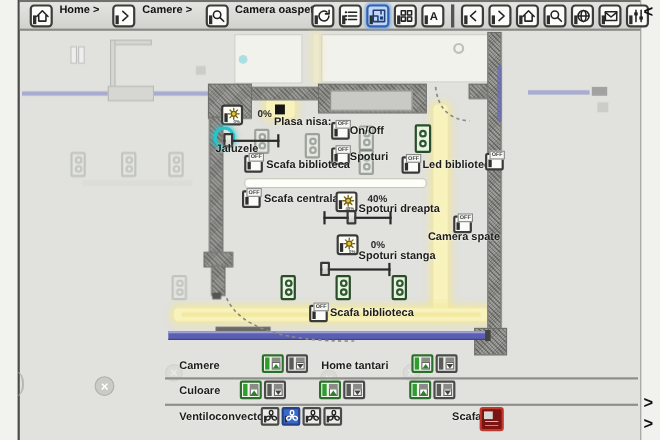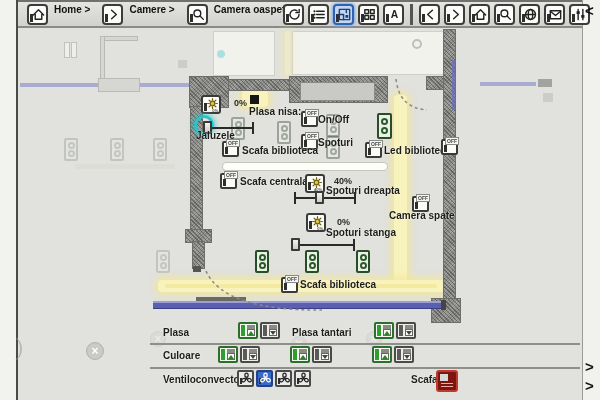--- a/index.html
+++ b/index.html
@@ -397,34 +397,34 @@
     <span class="offtag">OFF</span>
   </div>
   <span class="devlabel" style="left:300px;top:279px">Scafa biblioteca</span>
 
   <div class="ghost" style="left:86px;top:342px;width:18px;height:18px"></div>
   <div class="ghost" style="left:150px;top:331px;width:16px;height:16px;opacity:.3"></div>
   <div class="ghost" style="left:291px;top:336px;width:16px;height:16px;opacity:.3"></div>
   <div class="ghost" style="left:366px;top:331px;width:16px;height:16px;opacity:.3"></div>
   <div class="arcleft" style="left:8px;top:338px"></div>
 
-  <span class="devlabel" style="left:163px;top:327px">Plasa</span>
+  <span class="devlabel" style="left:163px;top:327px">Camere</span>
   <div class="pairbtn" style="left:238px;top:322px">
       <div class="bar"></div>
       <div class="chev">
         <div class="tri-up"></div>
       </div>
     </div>
   <div class="pairbtn down" style="left:260px;top:322px">
       <div class="bar"></div>
       <div class="chev">
         <div class="tri-down"></div>
       </div>
     </div>
-  <span class="devlabel" style="left:292px;top:327px">Plasa tantari</span>
+  <span class="devlabel" style="left:292px;top:327px">Home tantari</span>
   <div class="pairbtn" style="left:374px;top:322px">
       <div class="bar"></div>
       <div class="chev">
         <div class="tri-up"></div>
       </div>
     </div>
   <div class="pairbtn down" style="left:396px;top:322px">
       <div class="bar"></div>
       <div class="chev">
         <div class="tri-down"></div>

